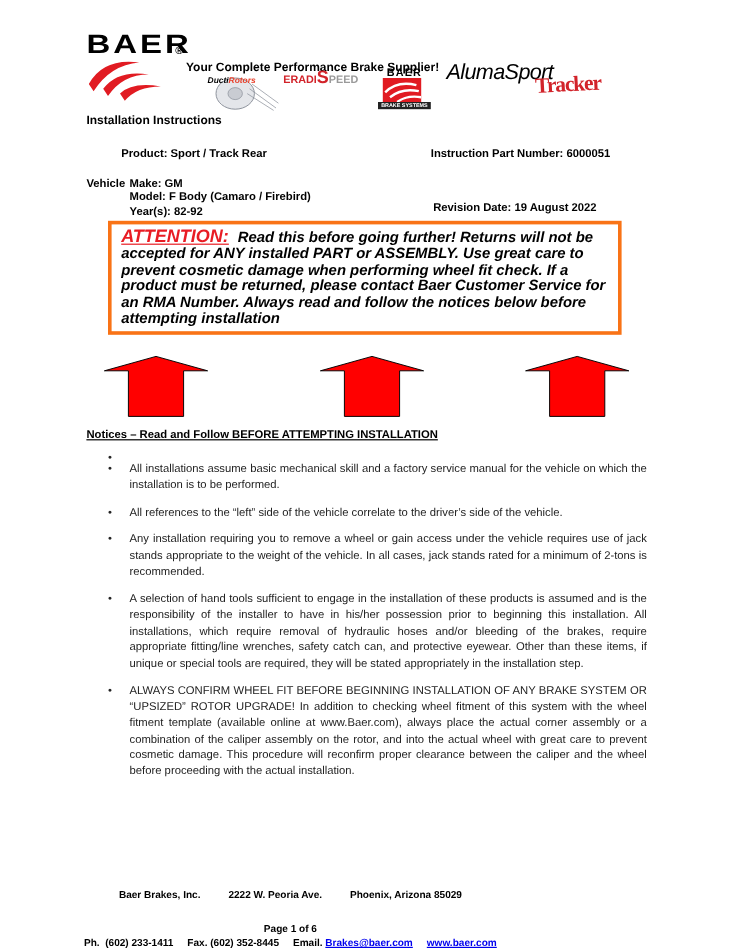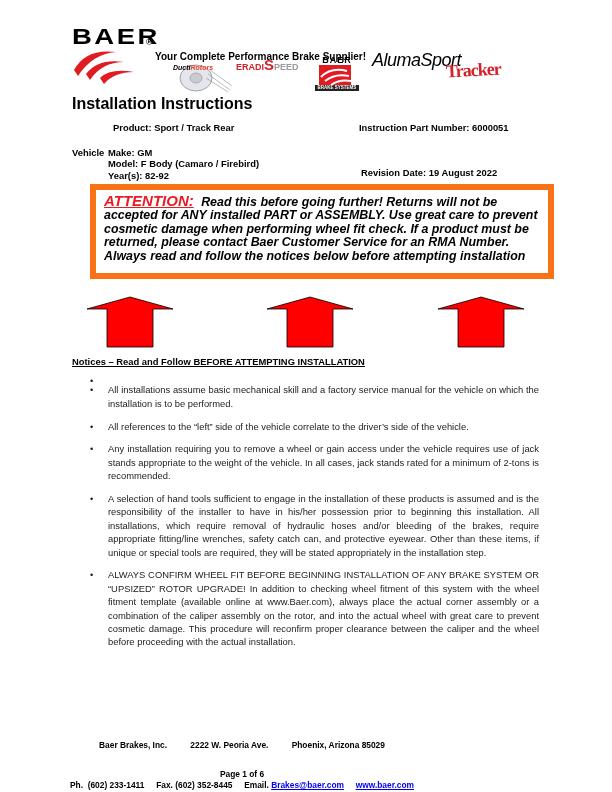--- a/index.html
+++ b/index.html
@@ -18,25 +18,25 @@
   .logo-eradi { left: 236px; top: 56px; font-size: 9px; font-weight: bold; color: #d2232a; white-space: nowrap; }
   .logo-eradi .big { font-size: 15px; }
   .logo-eradi .grey { color: #9a9a9a; }
   .logo-baersys { left: 315px; top: 56px; width: 44px; height: 36px; }
   .logo-baersys .t { position: absolute; left: 0; top: -1px; width: 44px; text-align: center; font-size: 9px; font-weight: 900; letter-spacing: 1px; }
   .logo-baersys .box { position: absolute; left: 4px; top: 9px; width: 32px; height: 20px; background: #e11b22; overflow: hidden; }
   .logo-baersys .cap { position: absolute; left: 0; top: 29px; width: 44px; text-align: center; font-size: 4.5px; font-weight: bold; background: #222; color: #fff; line-height: 6px; }
   .logo-aluma { left: 372px; top: 50px; font-size: 18px; font-weight: normal; font-style: italic; letter-spacing: -0.5px; }
   .logo-tracker { left: 446px; top: 60px; font-size: 18px; font-weight: 900; font-family: "Liberation Serif", serif; color: #d2232a; transform: rotate(-3deg); letter-spacing: -1px; }
 
-  .section-title { left: 72px; top: 95px; font-size: 16px; font-weight: bold; }
+  .section-title { left: 72px; top: 95px; font-size: 10px; font-weight: bold; }
   .bold9 { font-size: 9.4px; font-weight: bold; white-space: nowrap; }
 
   
-  .attention { left: 90px; top: 184px; width: 464px; height: 95px; border: 6px solid #f97316; box-sizing: border-box; }
+  .attention { left: 90px; top: 184px; width: 428px; height: 95px; border: 3px solid #f97316; box-sizing: border-box; }
   .attention-text { position: absolute; left: 8px; top: 4px; right: 6px; font-size: 12.4px; font-weight: bold; font-style: italic; line-height: 13.4px; }
   .attention-label { color: #e81c24; text-decoration: underline; font-size: 15px; margin-right: 4px; }
 
   .arrow { width: 90px; height: 52px; }
 
   .notices-head { left: 72px; top: 356px; font-size: 9.4px; font-weight: bold; text-decoration: underline; }
   .notices { left: 88px; top: 374px; width: 451px; margin: 0; padding: 0; list-style: none; }
   .notices li { position: relative; padding-left: 20px; font-size: 9.4px; line-height: 13.4px; text-align: justify; margin-bottom: 9.4px; color: #222; }
   .notices li .bullet { position: absolute; left: 2px; top: 0; }
 
@@ -74,21 +74,21 @@
       <path d="M6 16 Q16 8 30 11" stroke="#fff" stroke-width="2" fill="none"></path>
       <path d="M12 20 Q20 14 32 16" stroke="#fff" stroke-width="2" fill="none"></path>
     </svg>
   </div>
   <div class="cap">BRAKE SYSTEMS</div>
 </div>
 <div class="abs logo-aluma">AlumaSport</div>
 <div class="abs logo-tracker">Tracker</div>
 
 <div class="abs section-title">Installation Instructions</div>
-<div class="abs bold9" style="left:84px; top:122px;padding-left:29px;">Product: Sport / Track Rear</div>
+<div class="abs bold9" style="left:72px; top:122px;padding-left:29px;">Product: Sport / Track Rear</div>
 <div class="abs bold9" style="left:359px; top:122px;">Instruction Part Number: 6000051</div>
 <div class="abs bold9" style="left:361px; top:134px;margin-top:33px;">Revision Date: 19 August 2022</div>
 <div class="abs bold9" style="left:72px; top:147px;">Vehicle</div>
 <div class="abs bold9" style="left:108px; top:147px;">Make: GM</div>
 <div class="abs bold9" style="left:108px; top:158px;">Model: F Body (Camaro / Firebird)</div>
 <div class="abs bold9" style="left:108px; top:170px;">Year(s): 82-92</div>
 
 <div class="abs attention">
   <div class="attention-text"><span class="attention-label">ATTENTION:</span> <span>Read this before going further! Returns will not be accepted for ANY installed PART or ASSEMBLY.  Use great care to prevent cosmetic damage when performing wheel fit check. If a product must be returned, please contact Baer Customer Service for an RMA Number. Always read and follow the notices below before attempting installation</span></div>
 </div>

